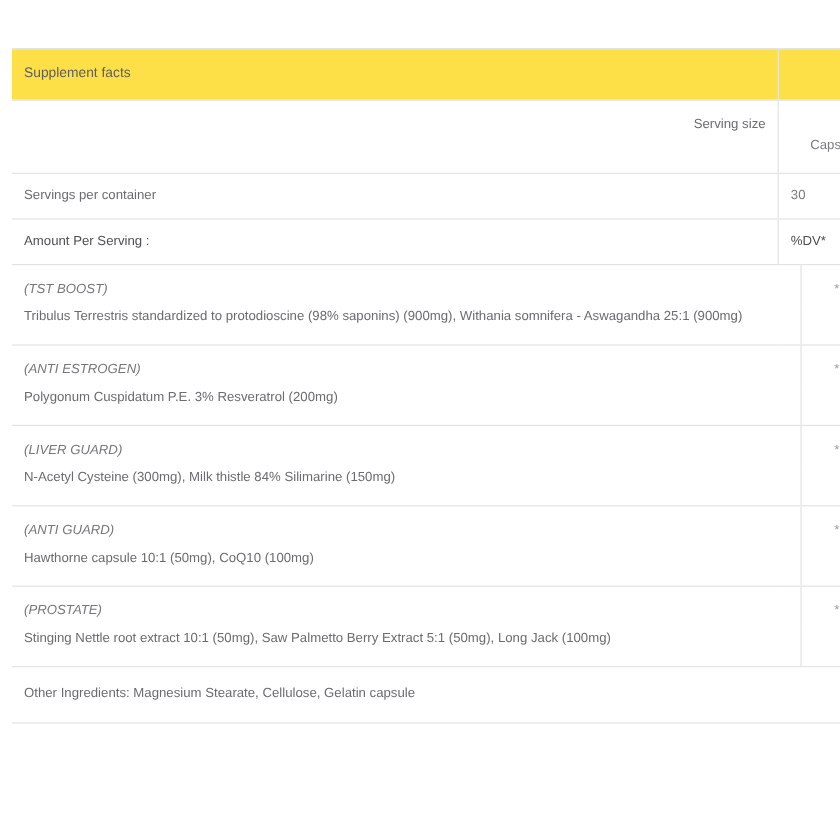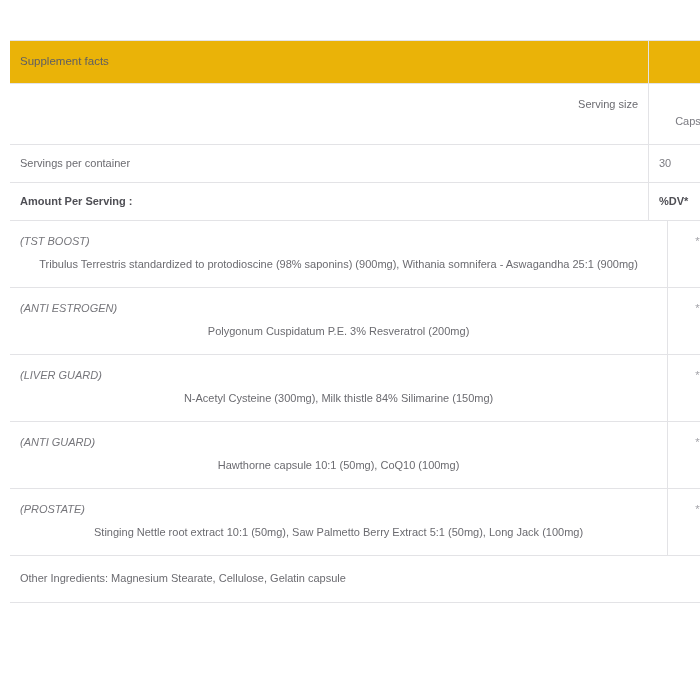--- a/index.html
+++ b/index.html
@@ -31,32 +31,32 @@
     border-bottom: 1px solid #e3e3e6;
     vertical-align: top;
     padding: 10px 10px 10px 10px;
     line-height: 1.55;
   }
 
   .col-main { width: 618px; }
   .col-val  { width: 62px; border-left: 1px solid #e3e3e6; }
 
   .header-row td {
-    background: #eab308;
+    background: #fde047;
     border-bottom: 1px solid #e3e3e6;
     border-top: 1px solid #e3e3e6;
     padding: 12px 10px;
     font-size: 11.5px;
     color: #5e5e63;
   }
 
   .row-serving-size td { padding-top: 12px; padding-bottom: 14px; text-align: right; }
 
   .bold-row td {
-    font-weight: bold;
+    font-weight: normal;
     color: #4f4f55;
   }
 
   .group-block {
     border-bottom: 1px solid #e3e3e6;
   }
 
   .val-cell {
     text-align: center;
     color: #8e8e94;
@@ -79,21 +79,21 @@
   .nested {
     width: 100%;
     border-collapse: collapse;
     table-layout: fixed;
   }
   .nested td {
     border: none;
     padding: 0;
   }
   .nested .n-main { width: 618px; padding: 12px 20px 4px 10px; font-style: italic; color: #76767b; }
-  .nested .n-body { width: 618px; padding: 2px 10px 14px 10px; color: #6b6b70; text-align: center; }
+  .nested .n-body { width: 618px; padding: 2px 10px 14px 10px; color: #6b6b70; }
   .nested .n-val {
     width: 62px;
     border-left: 1px solid #e3e3e6;
     text-align: center;
     color: #a2a2a8;
     padding: 12px 0 0 0;
     vertical-align: top;
   }
 </style>
 </head>

